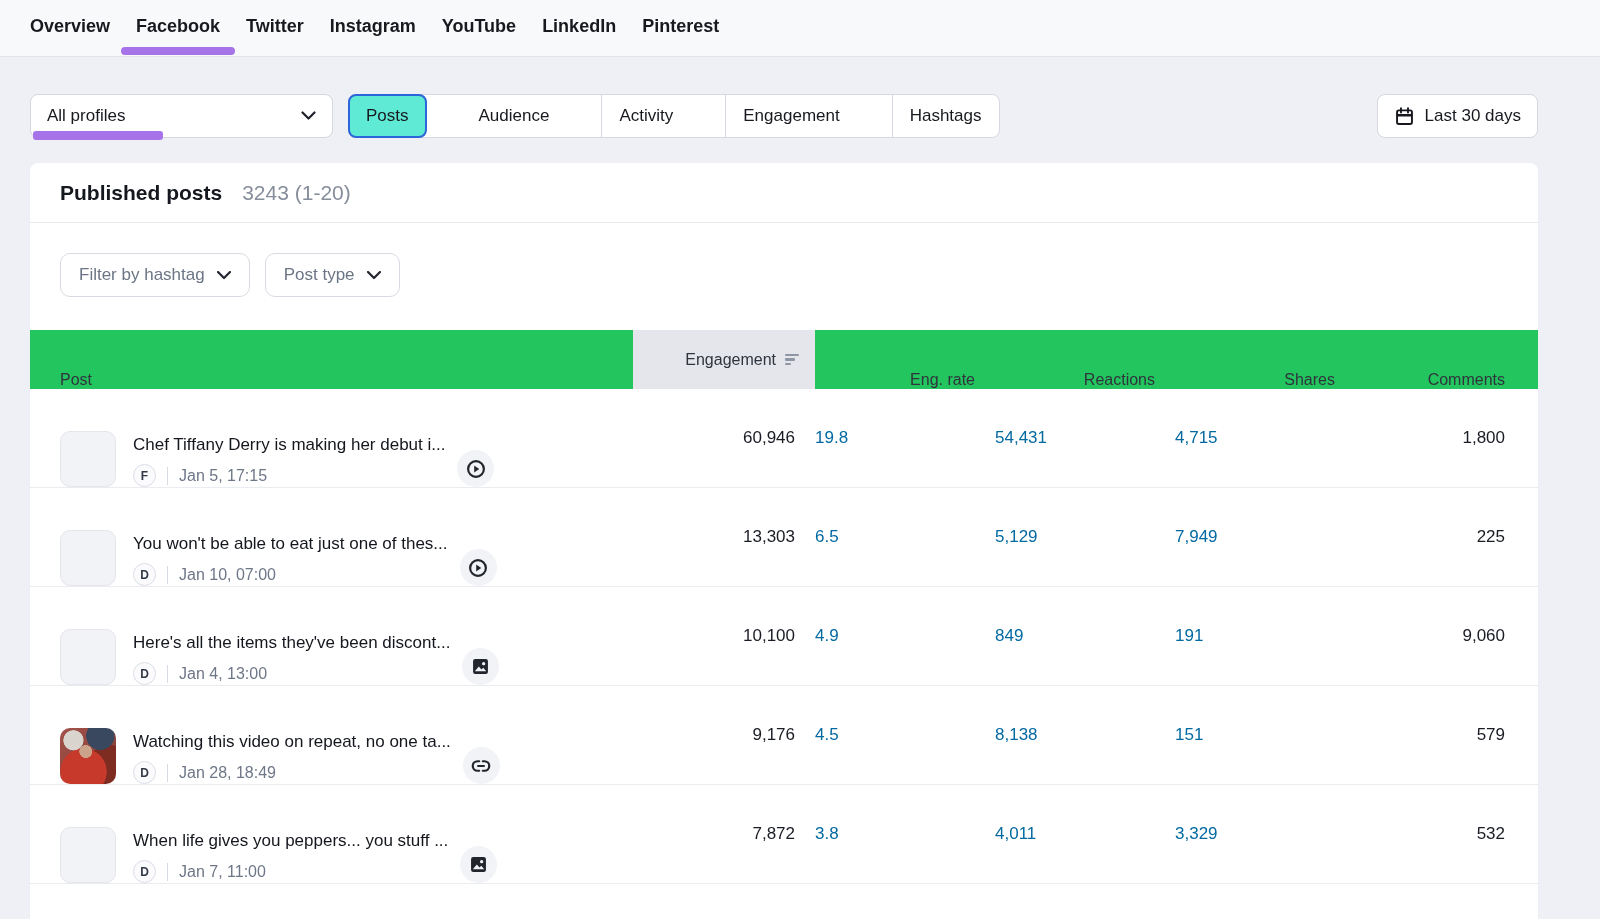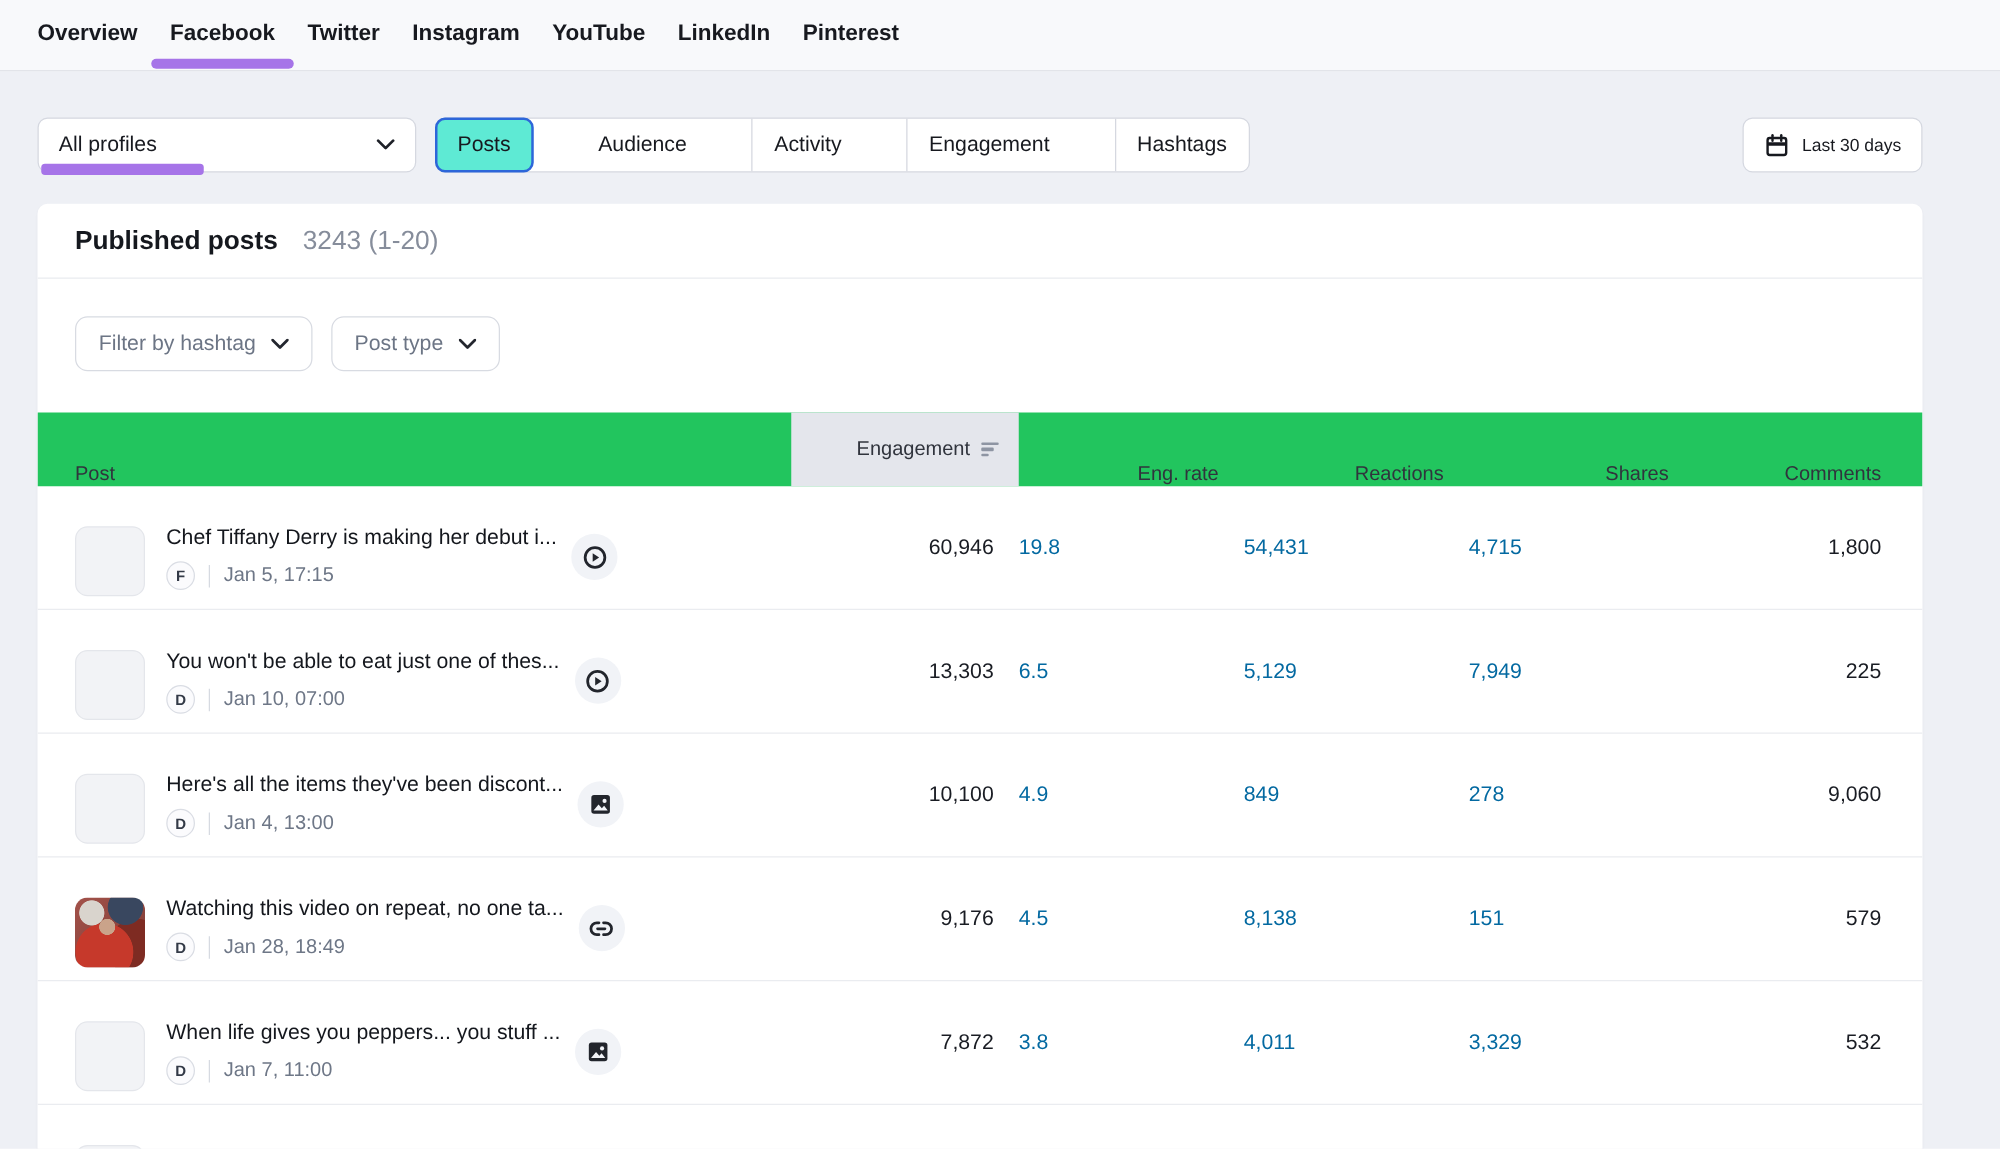--- a/index.html
+++ b/index.html
@@ -49,21 +49,21 @@
   }
   .seg:first-child { border-left:none; }
   .seg.active {
     background:#5eead4; border:2px solid #2d66d9; border-radius:8px;
     margin:-1px 0 -1px -1px; padding:0 16px;
   }
   .seg.active + .seg { border-left:none; }
   .datebtn {
     margin-left:auto; height:44px; background:#fff; border:1px solid #d5d8e0;
     border-radius:8px; display:flex; align-items:center; gap:10px; padding:0 16px;
-    font-family:inherit; font-size:14px; color:#17191f; cursor:pointer;
+    font-family:inherit; font-size:17px; color:#17191f; cursor:pointer;
   }
 
   
   .card {
     margin:25px 62px 0 30px; background:#fff; border-radius:8px 8px 0 0;
     height:800px; overflow:hidden; box-shadow:0 1px 2px rgba(30,35,50,.04);
   }
   .card-header {
     height:60px; display:flex; align-items:center; padding:0 30px;
     border-bottom:1px solid #e9ebef;
@@ -95,21 +95,21 @@
   .col-comments { width:183px; text-align:right; padding-right:33px; }
   .sort-icon { display:flex; flex-direction:column; gap:2px; width:14px; }
   .sort-icon i { display:block; height:2.5px; background:#8e95a3; border-radius:1px; }
   .sort-icon i:nth-child(1){ width:14px; }
   .sort-icon i:nth-child(2){ width:10px; }
   .sort-icon i:nth-child(3){ width:6px; }
 
   .trow {
     height:99px; display:flex; align-items:center; border-bottom:1px solid #eaecf0;
   }
-  .cell-post { flex:1; display:flex; align-items:center; padding-left:30px; height:100%; }
+  .cell-post { flex:1; display:flex; align-items:flex-end; padding-left:30px; height:100%; }
   .thumb {
     width:56px; height:56px; border-radius:10px; background:#f2f3f6;
     border:1px solid #e4e6eb; margin-top:21px; flex:none; cursor:pointer;
   }
   .thumb.photo {
     border:none;
     background:
       radial-gradient(circle at 72% 14%, #39475f 0 22%, transparent 23%),
       radial-gradient(circle at 24% 22%, #d9d4cd 0 16%, transparent 17%),
       radial-gradient(circle at 46% 42%, #caa38a 0 14%, transparent 15%),
@@ -287,21 +287,21 @@
           <svg width="21" height="21" viewBox="0 0 24 24">
               <rect x="3.5" y="3.5" width="17" height="17" rx="2.5" fill="currentColor"></rect>
               <circle cx="15.6" cy="8.8" r="1.9" fill="#f1f3f7"></circle>
               <path d="M5.5 17.5l4.6-5.4 3 3.4 2.1-2.2 3.3 4.2z" fill="#f1f3f7"></path>
             </svg>
         </div>
       </div>
       <div class="cell-eng">10,100</div>
       <div class="cell-num">4.9</div>
       <div class="cell-num">849</div>
-      <div class="cell-num">278</div>
+      <div class="cell-num">191</div>
       <div class="cell-comments">9,060</div>
     </div>
 
     <div class="trow">
       <div class="cell-post">
         <div class="thumb photo"></div>
         <div class="meta">
           <div class="post-title">Watching this video on repeat, no one ta...</div>
           <div class="sub">
             <span class="badge">D</span>

